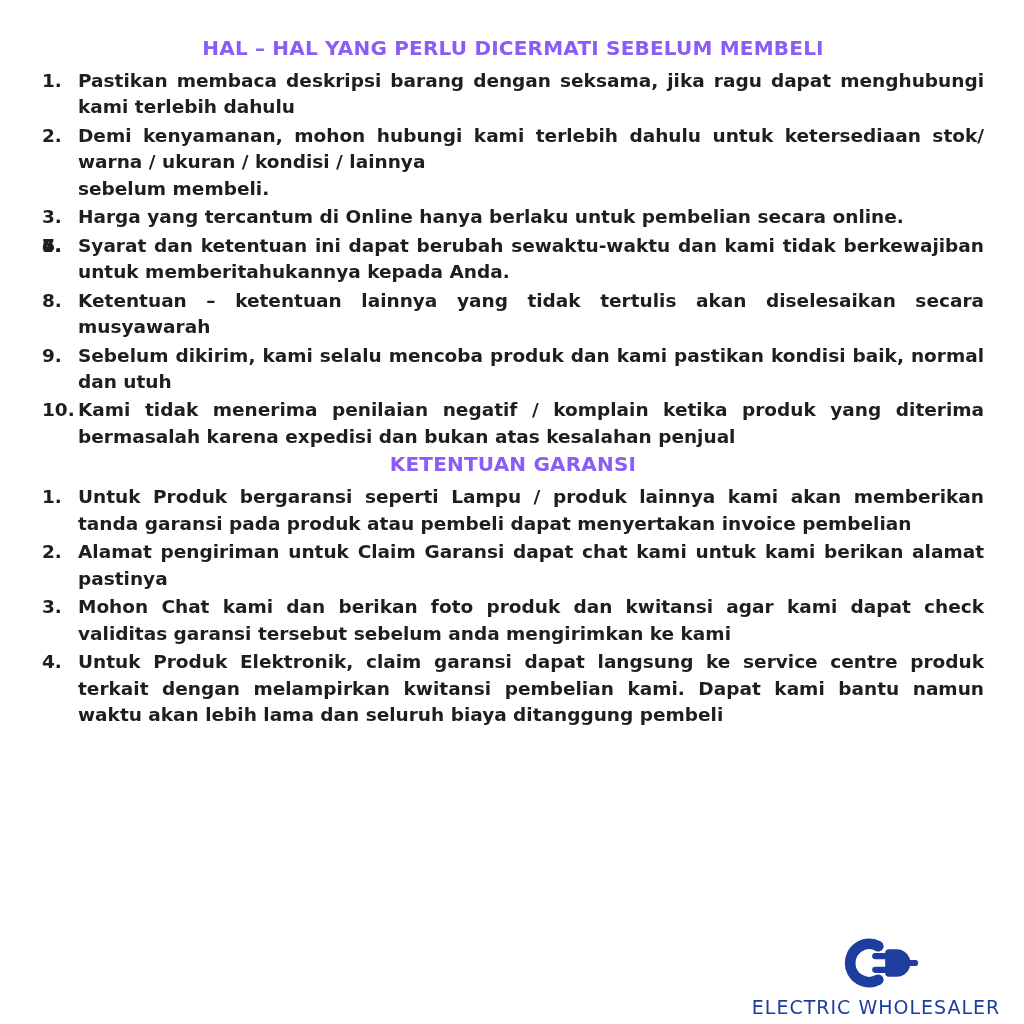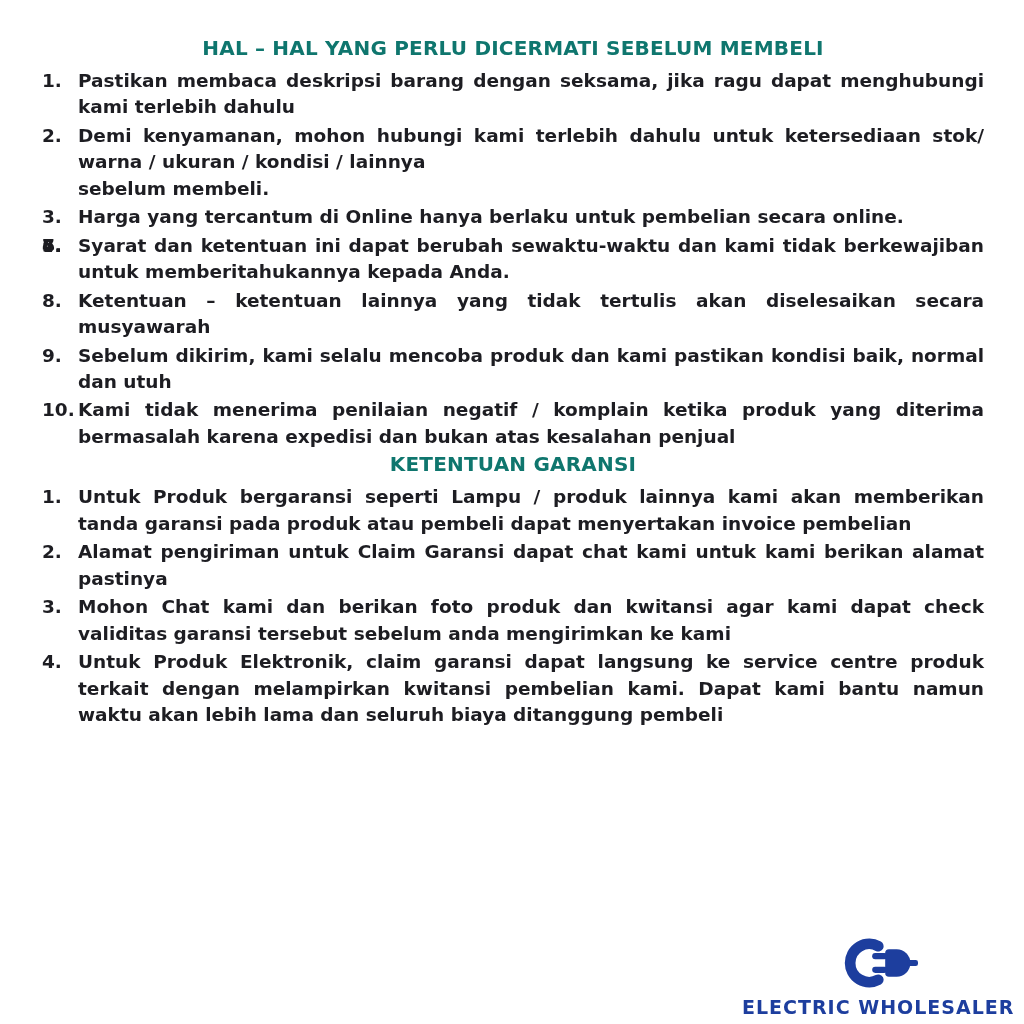--- a/index.html
+++ b/index.html
@@ -17,21 +17,21 @@
     overflow: hidden;
     box-sizing: border-box;
     padding: 36px 40px 0 42px;
   }
   .doc-title {
     text-align: center;
     font-size: 20px;
     font-weight: bold;
     letter-spacing: 0.2px;
     margin: 0 0 8px 0;
-    color: #0f766e;
+    color: #8b5cf6;
   }
   .doc-title.second {
   }
   ol.terms-list {
     list-style: none;
     margin: 0;
     padding: 0;
   }
   ol.terms-list li {
     position: relative;
@@ -60,21 +60,21 @@
   }
   .logo .plug-icon-wrap {
     display: block;
     margin: 0 auto 4px auto;
     width: 84px;
     height: 58px;
   }
   .logo .logo-text {
     display: block;
     font-size: 19px;
-    font-weight: bold;
+    font-weight: normal;
     letter-spacing: 1px;
     color: #1d3e9e;
     white-space: nowrap;
   }
 </style>
 </head>
 <body>
 
 <div class="page">
 

